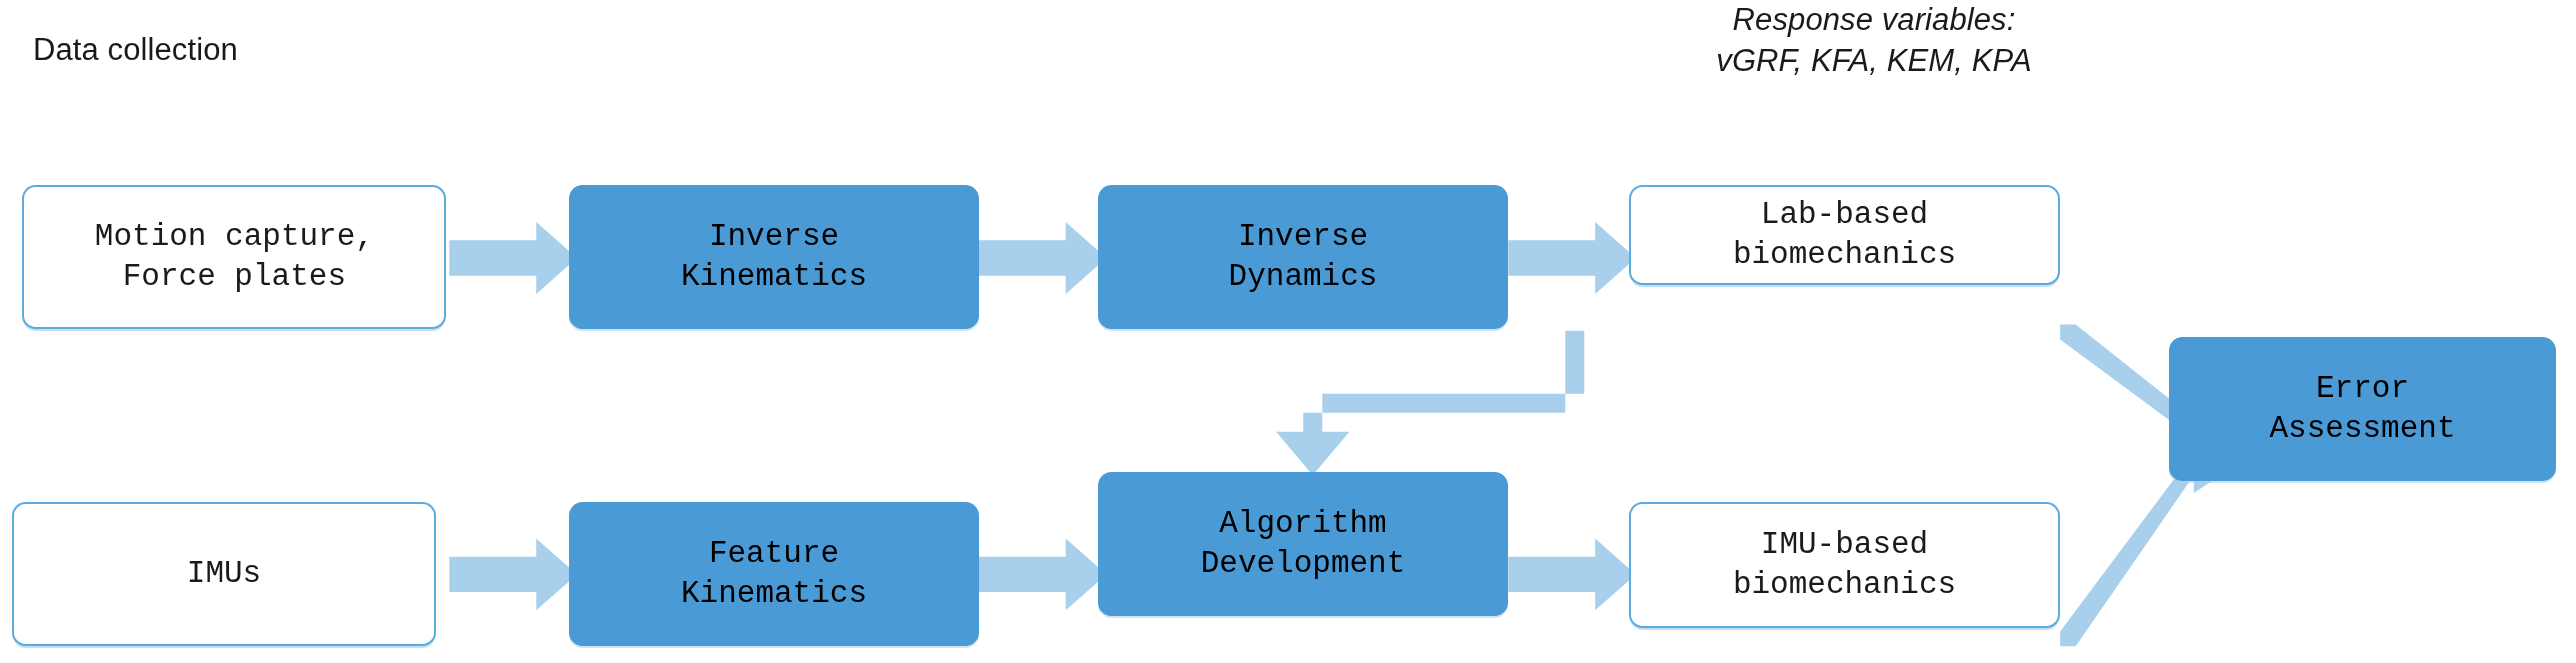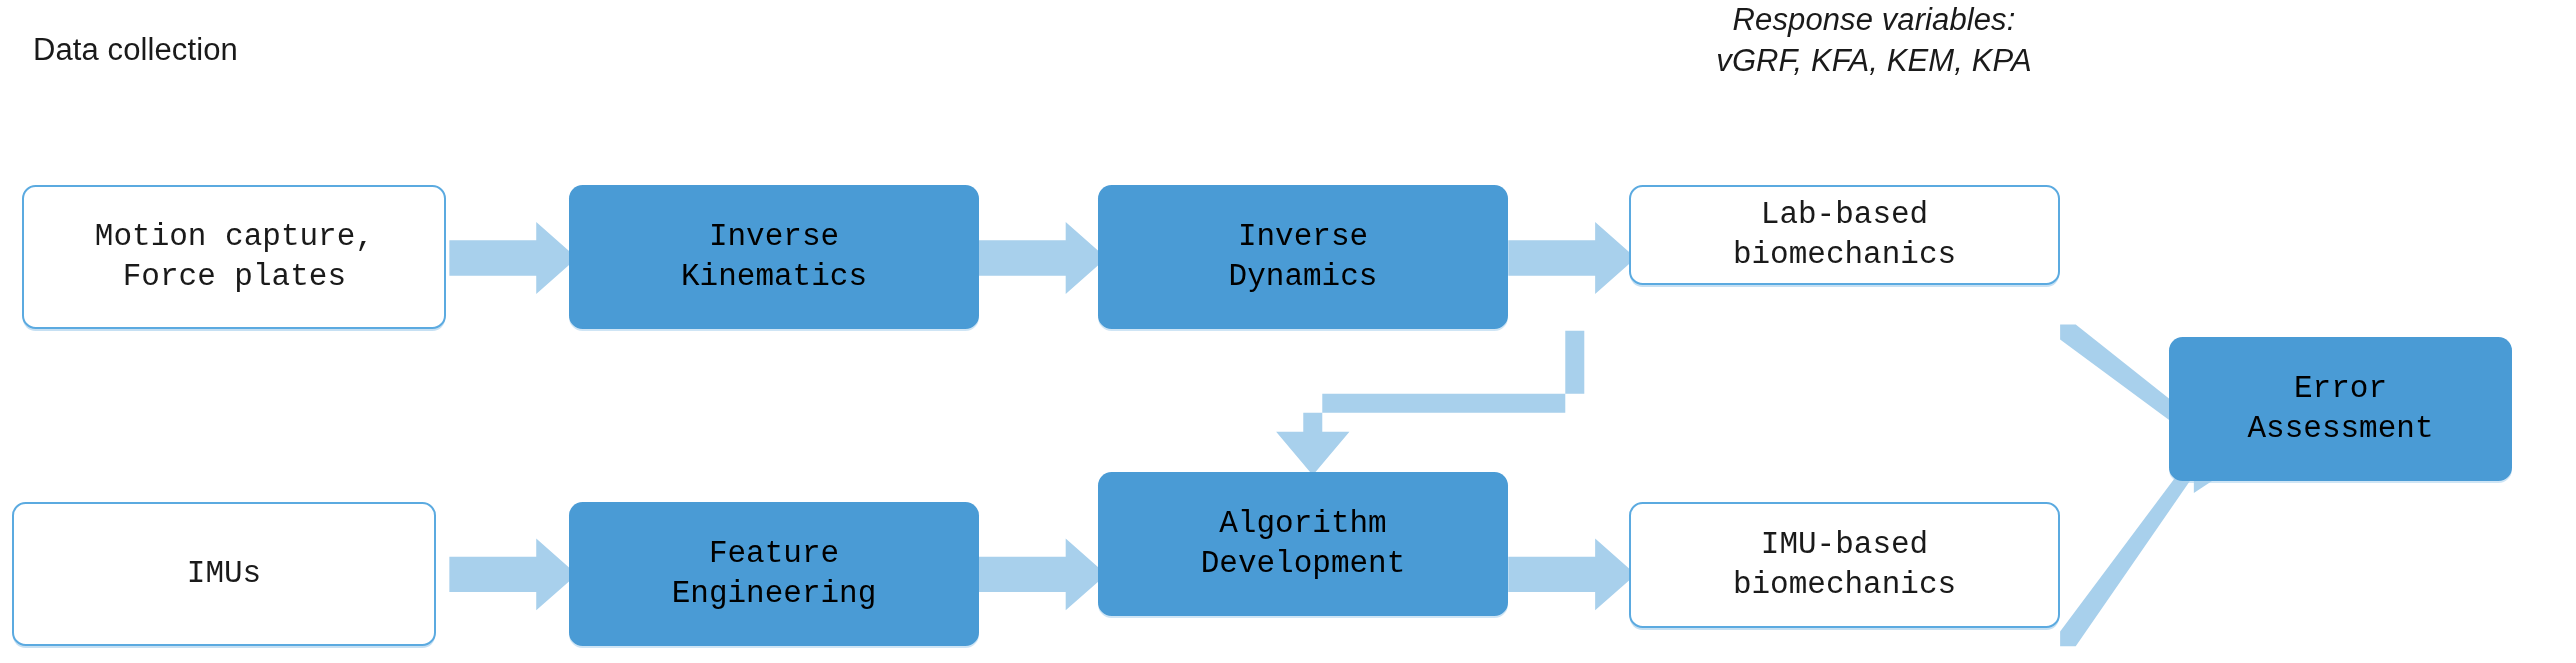--- a/index.html
+++ b/index.html
@@ -157,32 +157,32 @@
   <div class="node filled" style="left:1098px; top:185px; width:410px; height:144px;">
     <span class="label">Inverse
 Dynamics</span>
   </div>
 
   <div class="node outline" style="left:1629px; top:185px; width:431px; height:100px;">
     <span class="label">Lab-based
 biomechanics</span>
   </div>
 
-  <div class="node filled" style="left:2169px; top:337px; width:343px; height:144px;">
+  <div class="node filled" style="left:2169px; top:337px; width:387px; height:144px;">
     <span class="label">Error
 Assessment</span>
   </div>
 
   <div class="node outline" style="left:12px; top:502px; width:424px; height:144px;">
     <span class="label">IMUs</span>
   </div>
 
   <div class="node filled" style="left:569px; top:502px; width:410px; height:144px;">
     <span class="label">Feature
-Engineering</span>
+Kinematics</span>
   </div>
 
   <div class="node filled" style="left:1098px; top:472px; width:410px; height:144px;align-items:center;">
     <span class="label">Algorithm
 Development</span>
   </div>
 
   <div class="node outline" style="left:1629px; top:502px; width:431px; height:126px;">
     <span class="label">IMU-based
 biomechanics</span>

